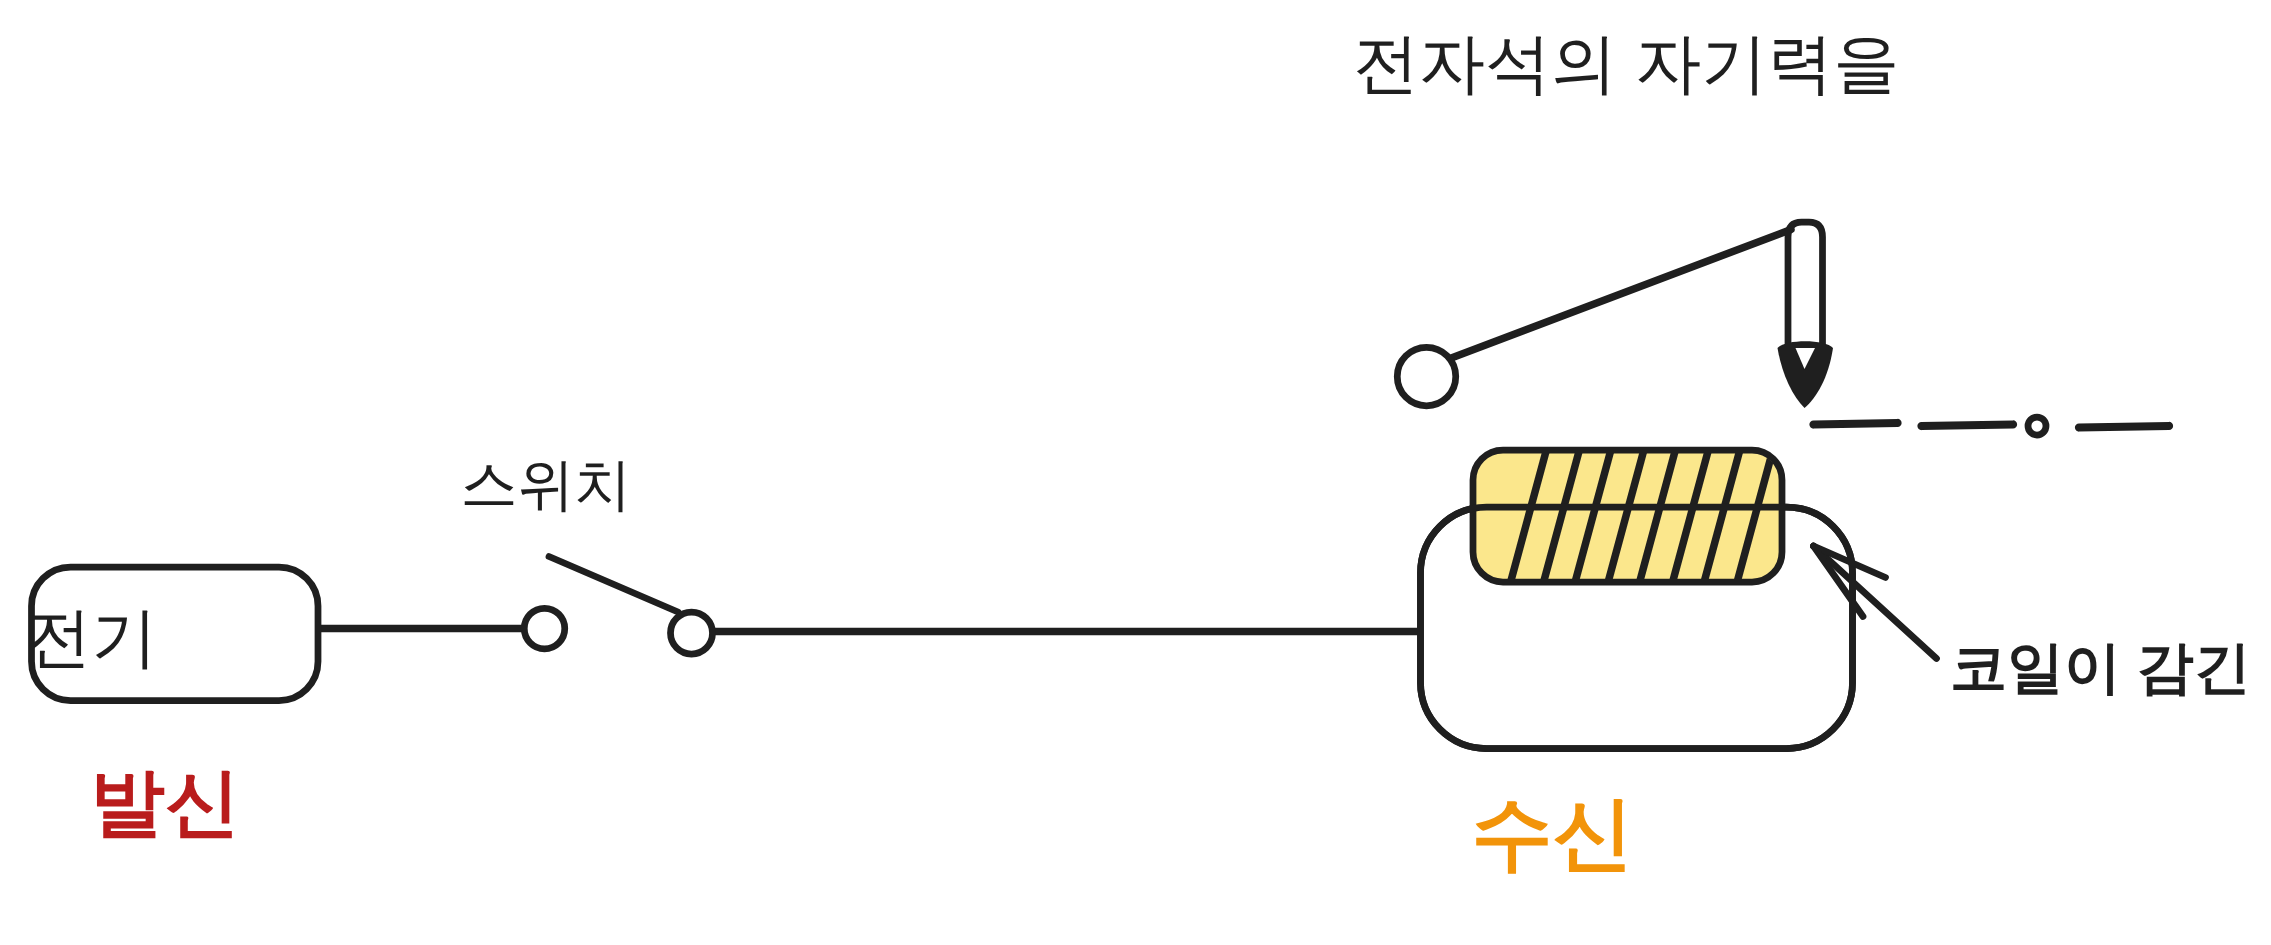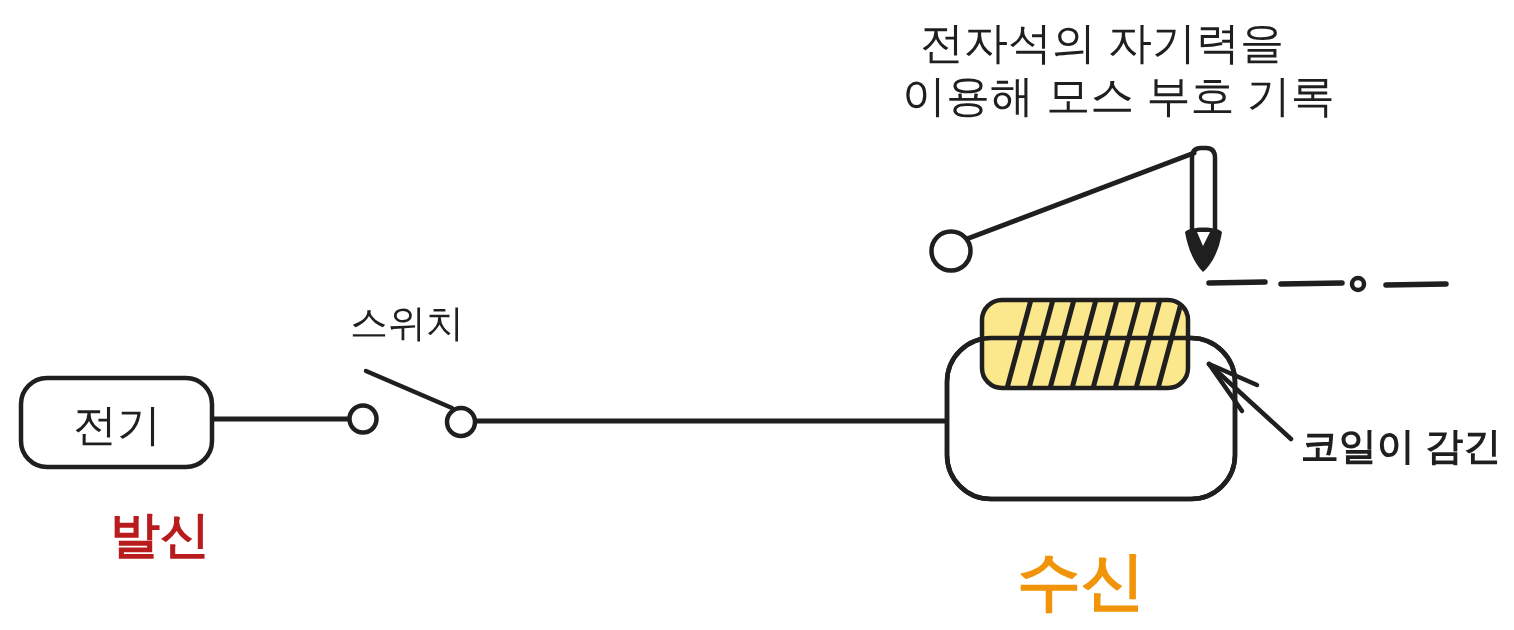--- a/index.html
+++ b/index.html
@@ -2,26 +2,26 @@
 <html><head>
 <meta charset="utf-8">
 <style>
   html,body{margin:0;padding:0;background:#ffffff;}
   .canvas{
     position:relative;width:1514px;height:630px;background:#ffffff;overflow:hidden;
     font-family:"Liberation Sans","DejaVu Sans",sans-serif;
     color:#1f1f1f;
   }
   .canvas svg{position:absolute;left:0;top:0;}
-  .lbl{position:absolute;text-align:center;white-space:nowrap;color:#1f1f1f;}
+  .lbl{position:absolute;white-space:nowrap;color:#1f1f1f;}
   .note-top{left:902px;top:16px;width:400px;font-size:44px;line-height:53px;font-weight:500;}
   .switch-label{left:307px;top:298px;width:200px;font-size:38px;font-weight:500;}
   .battery-label{left:17px;top:396px;width:200px;font-size:44px;font-weight:500;}
   .sender-label{left:60px;top:502px;width:200px;font-size:50px;font-weight:700;color:#b91c1c;}
-  .receiver-label{left:981px;top:538px;width:200px;font-size:64px;font-weight:700;color:#F2940A;}
+  .receiver-label{left:981px;top:520px;width:200px;font-size:54px;font-weight:700;color:#F2940A;}
   .coil-label{left:1300px;top:420px;width:202px;font-size:38px;line-height:52px;font-weight:700;}
 </style>
 </head>
 <body>
 
 <div class="canvas">
 
   <svg width="1514" height="630" viewBox="0 0 1514 630">
     <defs>
       <clipPath id="coilClip">
@@ -76,21 +76,20 @@
 
     <g stroke="#1f1f1f" stroke-width="4.5" stroke-linecap="round" fill="none">
       <line x1="1291" y1="439" x2="1209" y2="364"></line>
       <line x1="1209" y1="364" x2="1257" y2="385"></line>
       <line x1="1209" y1="364" x2="1242" y2="411"></line>
     </g>
   </svg>
 
   <div class="lbl note-top">
     <div>전자석의 자기력을</div>
-    <div>이용해 모스 부호 기록</div>
   </div>
 
   <div class="lbl battery-label">전기</div>
 
   <div class="lbl switch-label">스위치</div>
 
   <div class="lbl sender-label">발신</div>
 
   <div class="lbl receiver-label">수신</div>
 

